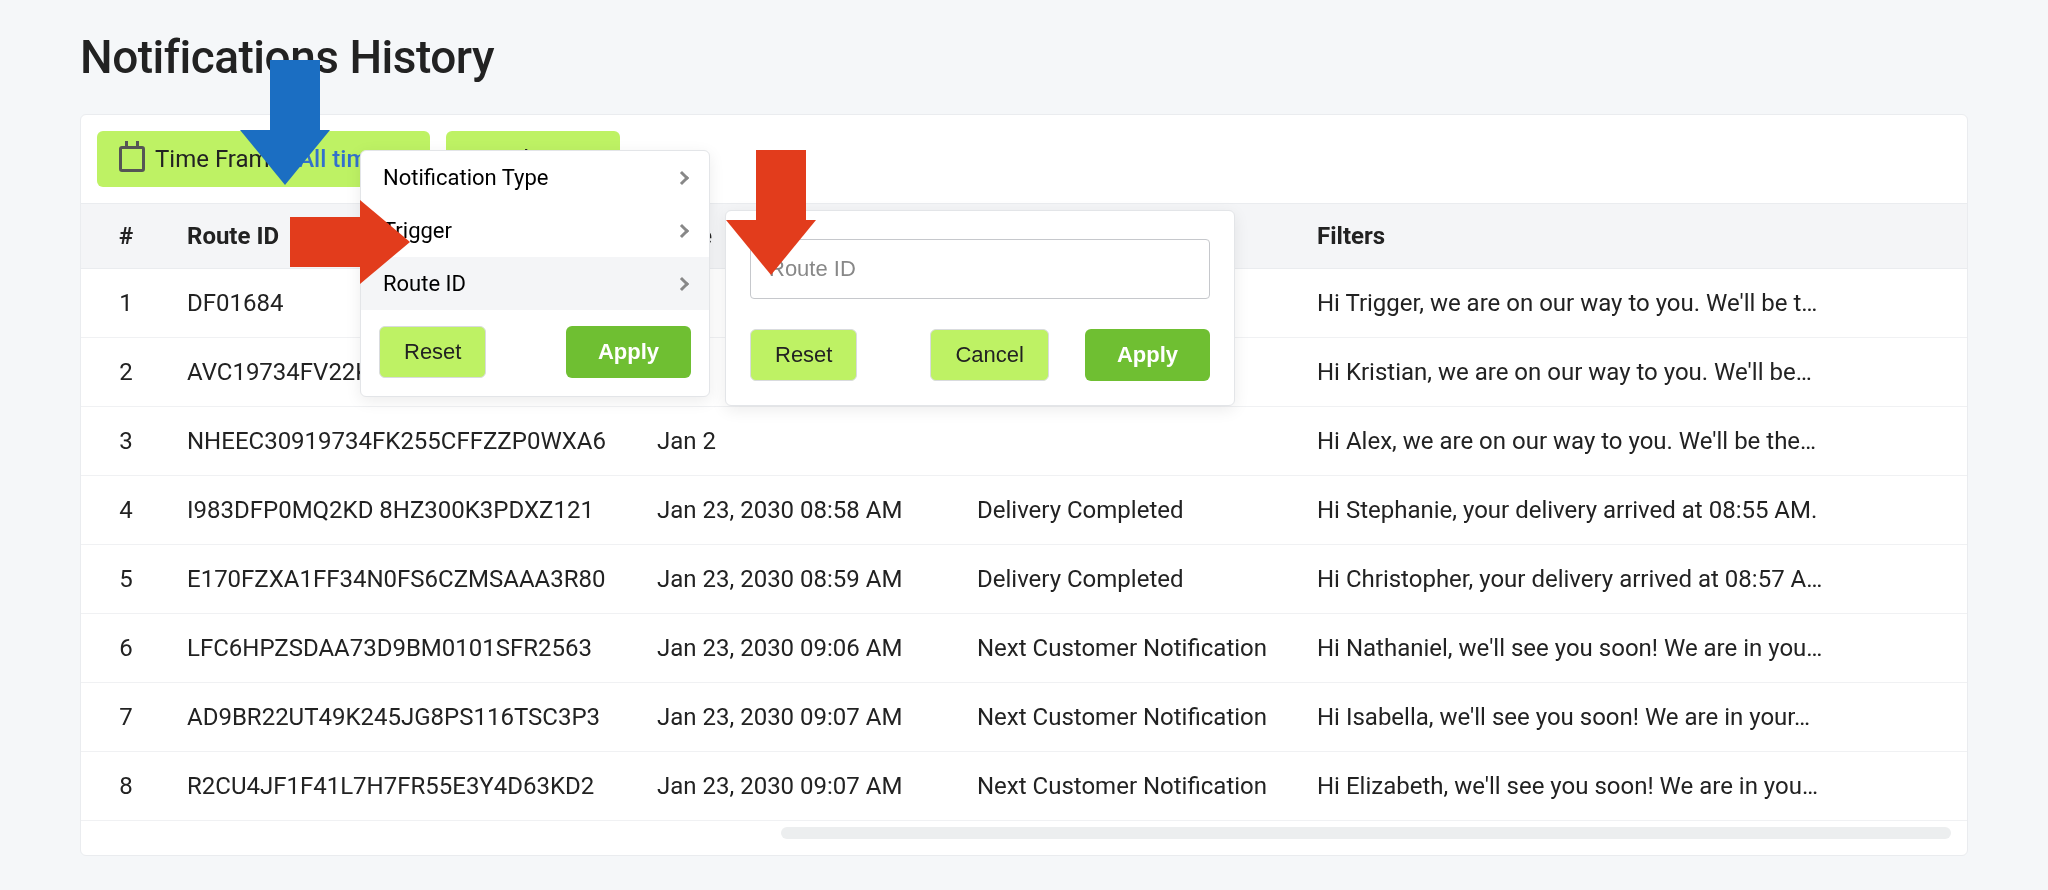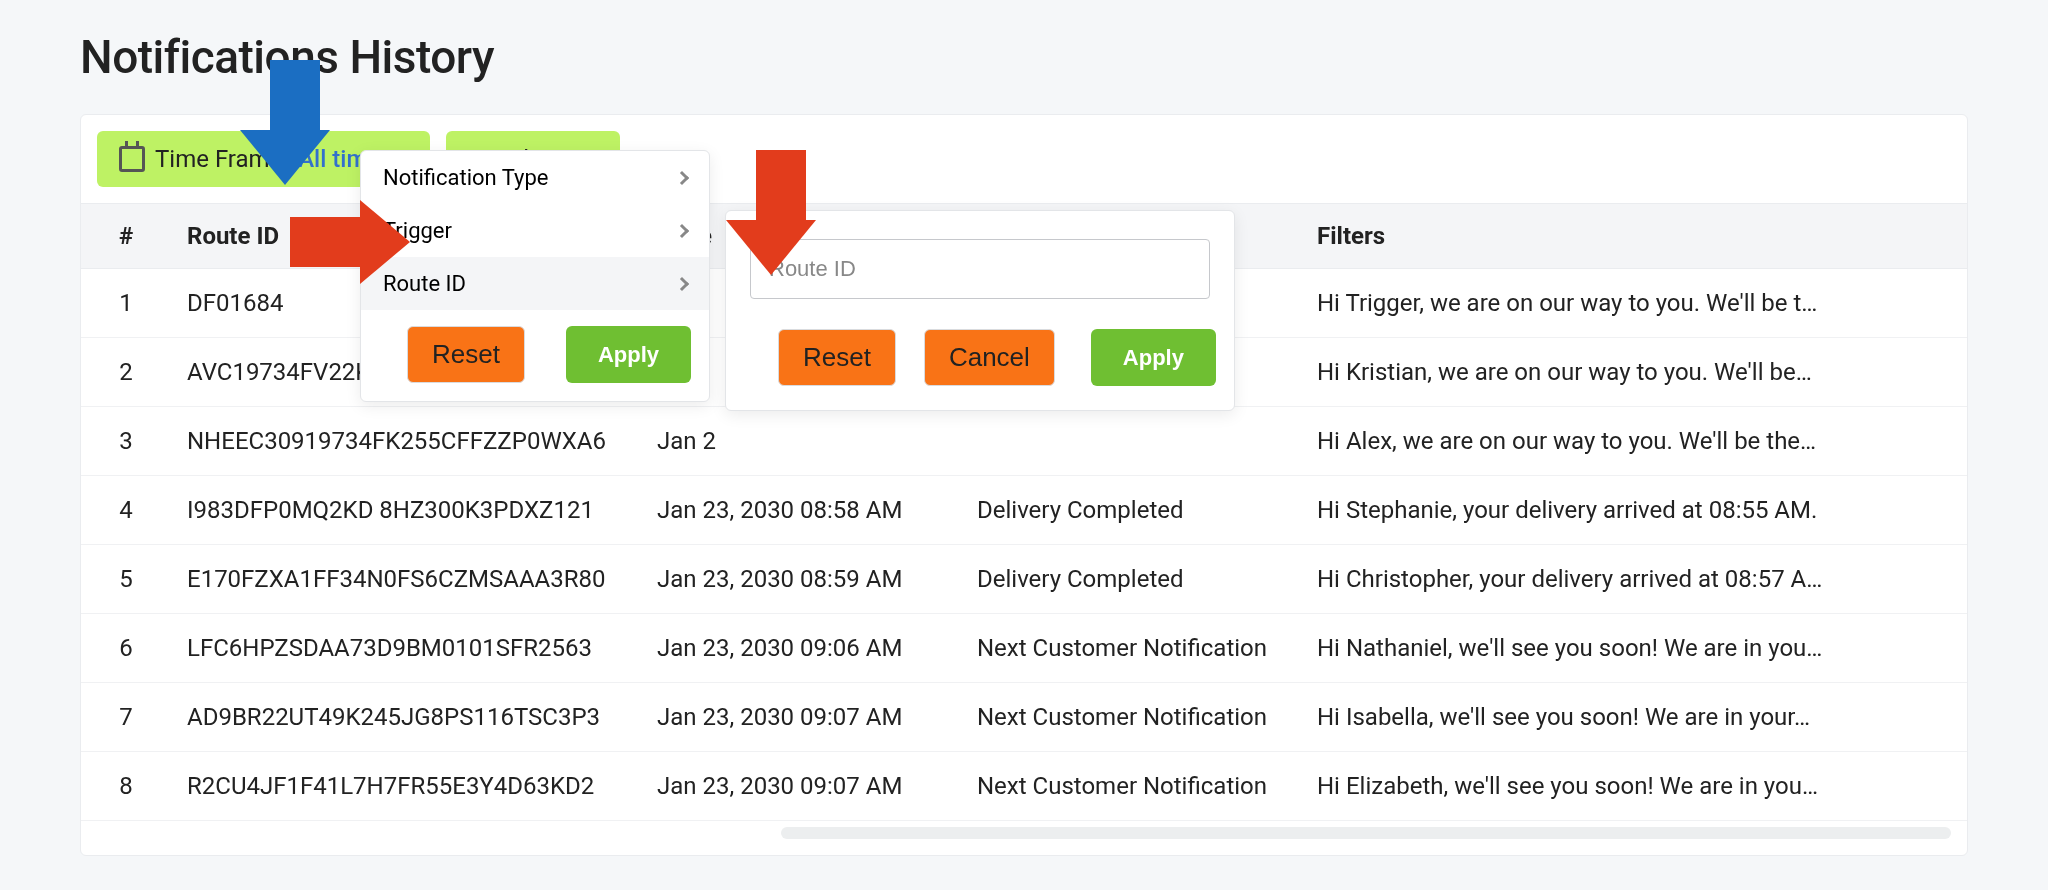--- a/index.html
+++ b/index.html
@@ -35,21 +35,21 @@
   .col-time { width:320px; }
   .col-trig { width:340px; }
   .col-msg { }
 
   
   .dropdown { position:absolute; top:150px; left:360px; width:350px; background:#fff; border:1px solid #e3e5e8; border-radius:6px; box-shadow:0 4px 16px rgba(0,0,0,0.08); z-index:20; padding-bottom:18px;}
   .dropdown .item { display:flex; justify-content:space-between; align-items:center; padding:14px 22px; font-size:22px; color:#000000; cursor:pointer;}
   .dropdown .item:hover, .dropdown .item.hover { background:#f4f5f7;}
   .chev { width:10px; height:10px; border-right:3px solid #888;border-top:3px solid #888; transform:rotate(45deg); }
   .dropdown .actions { display:flex; justify-content:space-between; padding:16px 18px 0 18px; gap:12px;}
-  .btn-outline { background:#f97316; border:1px solid #d9dbde; border-radius:6px; padding:12px 24px; font-size:26px; color:#222; cursor:pointer;margin-left:28px;}
+  .btn-outline { background:#bef264; border:1px solid #d9dbde; border-radius:6px; padding:12px 24px; font-size:22px; color:#222; cursor:pointer;}
   .btn-green { background:#6fbf32; border:none; color:#fff; border-radius:6px; padding:12px 32px; font-size:22px; font-weight:600; cursor:pointer;margin-left:22px;}
 
   .popover2 { position:absolute; top:210px; left:725px; width:510px; background:#fff; border:1px solid #e3e5e8; border-radius:6px; box-shadow:0 4px 16px rgba(0,0,0,0.08); z-index:30; padding:28px 24px 24px 24px;}
   .popover2 input { width:100%; padding:16px 18px; font-size:22px; border:1px solid #c6c8cc; border-radius:4px; color:#222;}
   .popover2 input::placeholder { color:#888; }
   .popover2 .row2 { display:flex; justify-content:space-between; align-items:center; margin-top:30px;}
   .popover2 .right { display:flex; gap:14px;}
 
   
   .arrow { position:absolute; z-index:50; }

